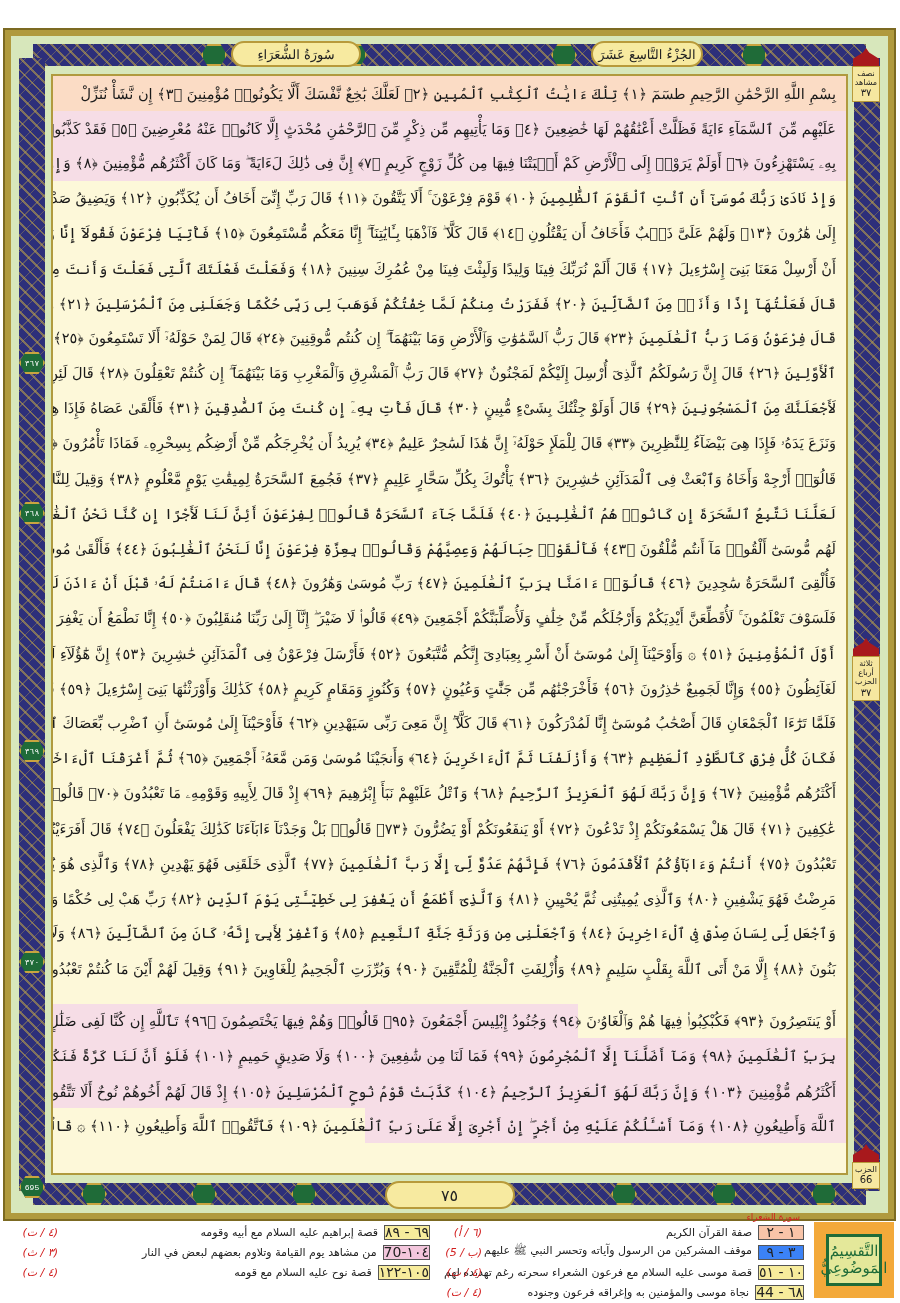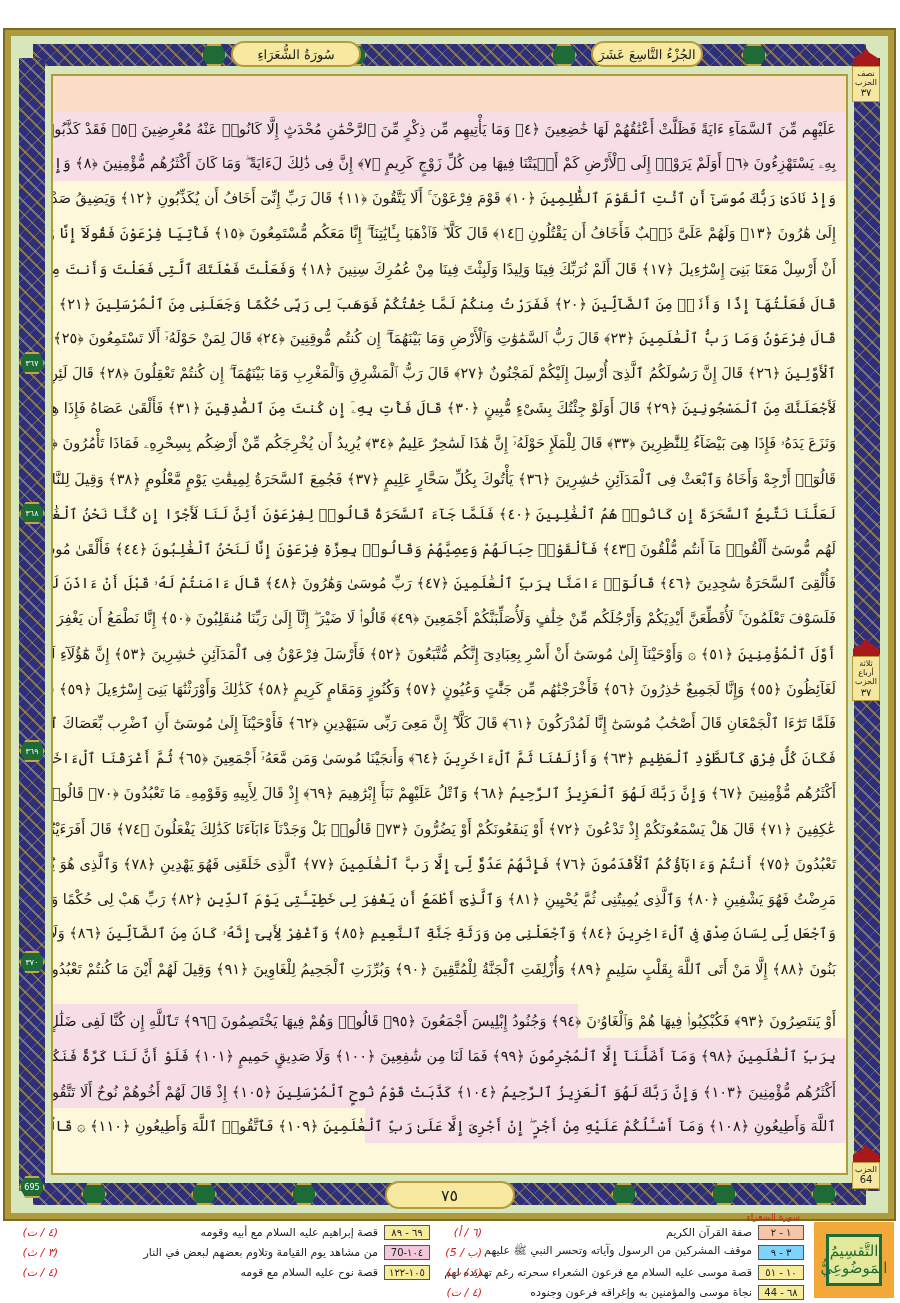--- a/index.html
+++ b/index.html
@@ -15,27 +15,27 @@
   .hex{position:absolute;width:26px;height:22px;background:#1f6b38;border:2px solid #c9a440;box-sizing:border-box;clip-path:polygon(25% 0,75% 0,100% 50%,75% 100%,25% 100%,0 50%);}
   .cartouche{position:absolute;top:5px;height:26px;background:#f7eaa0;border:2px solid #b89a3a;border-radius:14px;box-sizing:border-box;display:flex;align-items:center;justify-content:center;font-family:"DejaVu Serif",serif;font-size:13px;color:#222;}
   .page-num{position:absolute;bottom:4px;left:50%;transform:translateX(-50%);width:130px;height:28px;background:#f7eaa0;border:2px solid #b89a3a;border-radius:14px;box-sizing:border-box;display:flex;align-items:center;justify-content:center;font-size:16px;color:#222;}
   .text-area{position:absolute;left:40px;right:40px;top:38px;bottom:38px;background:#fdf8d9;border:2px solid #b09a3e;box-sizing:border-box;}
   .line{position:absolute;left:0;right:0;height:35px;display:flex;align-items:center;direction:rtl;padding:0 10px;font-family:"DejaVu Serif",serif;font-size:14.5px;color:#1a1a1a;white-space:nowrap;overflow:hidden;}
   .hl{position:absolute;}
   .hl-orange{background:#fbdcc5;}
   .hl-pink{background:#f6dde6;}
   .hizb-box{position:absolute;right:8px;width:28px;background:#f6e7a0;border:1px solid #b89a3a;box-sizing:border-box;font-size:8px;text-align:center;color:#222;line-height:1.15;padding:2px 0;}
   .dome{position:absolute;right:9px;width:26px;height:18px;background:#a8191c;clip-path:polygon(50% 0,62% 25%,100% 60%,100% 100%,0 100%,0 60%,38% 25%);}
-  .juz-page{position:absolute;left:8px;width:26px;height:22px;background:#1f6b38;border:2px solid #c9a440;box-sizing:border-box;clip-path:polygon(25% 0,75% 0,100% 50%,75% 100%,25% 100%,0 50%);color:#fff;font-size:8px;display:flex;align-items:center;justify-content:center;}
+  .juz-page{position:absolute;left:8px;width:26px;height:22px;background:#1f6b38;border:2px solid #c9a440;box-sizing:border-box;clip-path:polygon(25% 0,75% 0,100% 50%,75% 100%,25% 100%,0 50%);color:#fff;font-size:8px;display:flex;align-items:center;justify-content:center;font-family:Liberation Mono, monospace;}
   .legend{position:absolute;left:0;right:0;top:1212px;height:90px;direction:rtl;font-size:11px;color:#222;}
   .logo{position:absolute;right:6px;top:10px;width:80px;height:76px;background:#f3a93a;box-sizing:border-box;padding:12px;}
   .logo-inner{width:100%;height:100%;background:#e4e89a;border:3px solid #1f6b38;box-sizing:border-box;display:flex;flex-direction:column;align-items:center;justify-content:center;font-family:"DejaVu Serif",serif;font-size:15px;color:#1f6b38;line-height:1.15;}
   .legend-col{position:absolute;top:0;}
   .legend-row{height:20px;display:flex;align-items:center;gap:6px;white-space:nowrap;}
-  .range{display:inline-block;min-width:44px;height:13px;border:1px solid #555;font-size:10px;line-height:13px;text-align:center;direction:ltr;}
+  .range{display:inline-block;min-width:44px;height:13px;border:1px solid #555;font-size:14px;line-height:13px;text-align:center;direction:ltr;}
   .ref{color:#d21f1f;font-size:11px;direction:ltr;font-style:italic;}
   .surah-caption{position:absolute;right:100px;top:0px;color:#d21f1f;font-size:9px;}
 </style>
 </head>
 <body>
 
 <div class="frame">
   <div class="frame-inner">
     <div class="band band-top"></div>
     <div class="band band-bot"></div>
@@ -57,42 +57,43 @@
     <div class="cartouche" style="left:580px;width:112px">الجُزْءُ التَّاسِعَ عَشَرَ</div>
 
     <div class="juz-page" style="top:316px">٣٦٧</div>
     <div class="juz-page" style="top:466px">٣٦٨</div>
     <div class="juz-page" style="top:704px">٣٦٩</div>
     <div class="juz-page" style="top:915px">٣٧٠</div>
     <div class="juz-page" style="top:1140px">695</div>
 
     <div class="dome" style="top:12px"></div>
     <div class="hizb-box" style="top:30px">
-      <div>نصف الحزب</div>
+      <div>نصف مشاهد</div>
       <div style="font-size:10px">٣٧</div>
     </div>
     <div class="dome" style="top:602px"></div>
     <div class="hizb-box" style="top:620px">
       <div>ثلاثة أرباع الحزب</div>
       <div style="font-size:10px">٣٧</div>
     </div>
     <div class="dome" style="top:1108px"></div>
     <div class="hizb-box" style="top:1126px">
       <div>الحزب</div>
-      <div style="font-size:10px">64</div>
+      <div style="font-size:10px">66</div>
     </div>
 
     <div class="text-area">
 
       <div class="hl hl-orange" style="right:0;left:0;top:0;height:35px"></div>
       <div class="hl hl-pink" style="right:0;left:0;top:35px;height:70px"></div>
       <div class="hl hl-pink" style="left:0;right:268px;top:928px;height:34px"></div>
       <div class="hl hl-pink" style="left:0;right:0;top:962px;height:70px"></div>
       <div class="hl hl-pink" style="left:312px;right:0;top:1032px;height:35px"></div>
 
+      <div class="line" style="top:0">بِسْمِ اللَّهِ الرَّحْمَٰنِ الرَّحِيمِ   طسٓمٓ ﴿١﴾ تِلْكَ ءَايَٰتُ ٱلْكِتَٰبِ ٱلْمُبِينِ ﴿٢﴾ لَعَلَّكَ بَٰخِعٌ نَّفْسَكَ أَلَّا يَكُونُوا۟ مُؤْمِنِينَ ﴿٣﴾ إِن نَّشَأْ نُنَزِّلْ</div>
       <div class="line" style="top:35px">عَلَيْهِم مِّنَ ٱلسَّمَآءِ ءَايَةً فَظَلَّتْ أَعْنَٰقُهُمْ لَهَا خَٰضِعِينَ ﴿٤﴾ وَمَا يَأْتِيهِم مِّن ذِكْرٍ مِّنَ ٱلرَّحْمَٰنِ مُحْدَثٍ إِلَّا كَانُوا۟ عَنْهُ مُعْرِضِينَ ﴿٥﴾ فَقَدْ كَذَّبُوا۟ فَسَيَأْتِيهِمْ أَنۢبَٰٓؤُا۟ مَا كَانُوا۟</div>
       <div class="line" style="top:70px">بِهِۦ يَسْتَهْزِءُونَ ﴿٦﴾ أَوَلَمْ يَرَوْا۟ إِلَى ٱلْأَرْضِ كَمْ أَنۢبَتْنَا فِيهَا مِن كُلِّ زَوْجٍ كَرِيمٍ ﴿٧﴾ إِنَّ فِى ذَٰلِكَ لَءَايَةً ۖ وَمَا كَانَ أَكْثَرُهُم مُّؤْمِنِينَ ﴿٨﴾ وَإِنَّ رَبَّكَ لَهُوَ ٱلْعَزِيزُ ٱلرَّحِيمُ ﴿٩﴾</div>
       <div class="line" style="top:105px">وَإِذْ نَادَىٰ رَبُّكَ مُوسَىٰٓ أَنِ ٱئْتِ ٱلْقَوْمَ ٱلظَّٰلِمِينَ ﴿١٠﴾ قَوْمَ فِرْعَوْنَ ۚ أَلَا يَتَّقُونَ ﴿١١﴾ قَالَ رَبِّ إِنِّىٓ أَخَافُ أَن يُكَذِّبُونِ ﴿١٢﴾ وَيَضِيقُ صَدْرِى وَلَا يَنطَلِقُ لِسَانِى فَأَرْسِلْ</div>
       <div class="line" style="top:140px">إِلَىٰ هَٰرُونَ ﴿١٣﴾ وَلَهُمْ عَلَىَّ ذَنۢبٌ فَأَخَافُ أَن يَقْتُلُونِ ﴿١٤﴾ قَالَ كَلَّا ۖ فَٱذْهَبَا بِـَٔايَٰتِنَآ ۖ إِنَّا مَعَكُم مُّسْتَمِعُونَ ﴿١٥﴾ فَأْتِيَا فِرْعَوْنَ فَقُولَآ إِنَّا رَسُولُ رَبِّ ٱلْعَٰلَمِينَ ﴿١٦﴾</div>
       <div class="line" style="top:175px">أَنْ أَرْسِلْ مَعَنَا بَنِىٓ إِسْرَٰٓءِيلَ ﴿١٧﴾ قَالَ أَلَمْ نُرَبِّكَ فِينَا وَلِيدًا وَلَبِثْتَ فِينَا مِنْ عُمُرِكَ سِنِينَ ﴿١٨﴾ وَفَعَلْتَ فَعْلَتَكَ ٱلَّتِى فَعَلْتَ وَأَنتَ مِنَ ٱلْكَٰفِرِينَ ﴿١٩﴾</div>
       <div class="line" style="top:210px">قَالَ فَعَلْتُهَآ إِذًا وَأَنَا۠ مِنَ ٱلضَّآلِّينَ ﴿٢٠﴾ فَفَرَرْتُ مِنكُمْ لَمَّا خِفْتُكُمْ فَوَهَبَ لِى رَبِّى حُكْمًا وَجَعَلَنِى مِنَ ٱلْمُرْسَلِينَ ﴿٢١﴾ وَتِلْكَ نِعْمَةٌ تَمُنُّهَا عَلَىَّ أَنْ عَبَّدتَّ بَنِىٓ إِسْرَٰٓءِيلَ ﴿٢٢﴾</div>
       <div class="line" style="top:245px">قَالَ فِرْعَوْنُ وَمَا رَبُّ ٱلْعَٰلَمِينَ ﴿٢٣﴾ قَالَ رَبُّ ٱلسَّمَٰوَٰتِ وَٱلْأَرْضِ وَمَا بَيْنَهُمَآ ۖ إِن كُنتُم مُّوقِنِينَ ﴿٢٤﴾ قَالَ لِمَنْ حَوْلَهُۥٓ أَلَا تَسْتَمِعُونَ ﴿٢٥﴾ قَالَ رَبُّكُمْ وَرَبُّ ءَابَآئِكُمُ</div>
       <div class="line" style="top:280px">ٱلْأَوَّلِينَ ﴿٢٦﴾ قَالَ إِنَّ رَسُولَكُمُ ٱلَّذِىٓ أُرْسِلَ إِلَيْكُمْ لَمَجْنُونٌ ﴿٢٧﴾ قَالَ رَبُّ ٱلْمَشْرِقِ وَٱلْمَغْرِبِ وَمَا بَيْنَهُمَآ ۖ إِن كُنتُمْ تَعْقِلُونَ ﴿٢٨﴾ قَالَ لَئِنِ ٱتَّخَذْتَ إِلَٰهًا غَيْرِى</div>
       <div class="line" style="top:315px">لَأَجْعَلَنَّكَ مِنَ ٱلْمَسْجُونِينَ ﴿٢٩﴾ قَالَ أَوَلَوْ جِئْتُكَ بِشَىْءٍ مُّبِينٍ ﴿٣٠﴾ قَالَ فَأْتِ بِهِۦٓ إِن كُنتَ مِنَ ٱلصَّٰدِقِينَ ﴿٣١﴾ فَأَلْقَىٰ عَصَاهُ فَإِذَا هِىَ ثُعْبَانٌ مُّبِينٌ ﴿٣٢﴾</div>
       <div class="line" style="top:350px">وَنَزَعَ يَدَهُۥ فَإِذَا هِىَ بَيْضَآءُ لِلنَّٰظِرِينَ ﴿٣٣﴾ قَالَ لِلْمَلَإِ حَوْلَهُۥٓ إِنَّ هَٰذَا لَسَٰحِرٌ عَلِيمٌ ﴿٣٤﴾ يُرِيدُ أَن يُخْرِجَكُم مِّنْ أَرْضِكُم بِسِحْرِهِۦ فَمَاذَا تَأْمُرُونَ ﴿٣٥﴾</div>
@@ -130,21 +131,21 @@
     </div>
   </div>
   <div class="surah-caption">سورة الشعراء</div>
 
   <div class="legend-col" style="right:96px;top:10px;width:360px">
     <div class="legend-row">
       <span class="range" style="background:#f8c4a8">١ - ٢</span>
       <span>صفة القرآن الكريم</span>
     </div>
     <div class="legend-row">
-      <span class="range" style="background:#7dd3fc">٣ - ٩</span>
+      <span class="range" style="background:#3b82f6">٣ - ٩</span>
       <span>موقف المشركين من الرسول وآياته وتحسر النبي ﷺ عليهم</span>
     </div>
     <div class="legend-row">
       <span class="range" style="background:#f7ec9c">١٠ - ٥١</span>
       <span>قصة موسى عليه السلام مع فرعون الشعراء سحرته رغم تهديده لهم</span>
     </div>
     <div class="legend-row">
       <span class="range" style="background:#f7ec9c">44 - ٦٨</span>
       <span>نجاة موسى والمؤمنين به وإغراقه فرعون وجنوده</span>
     </div>

